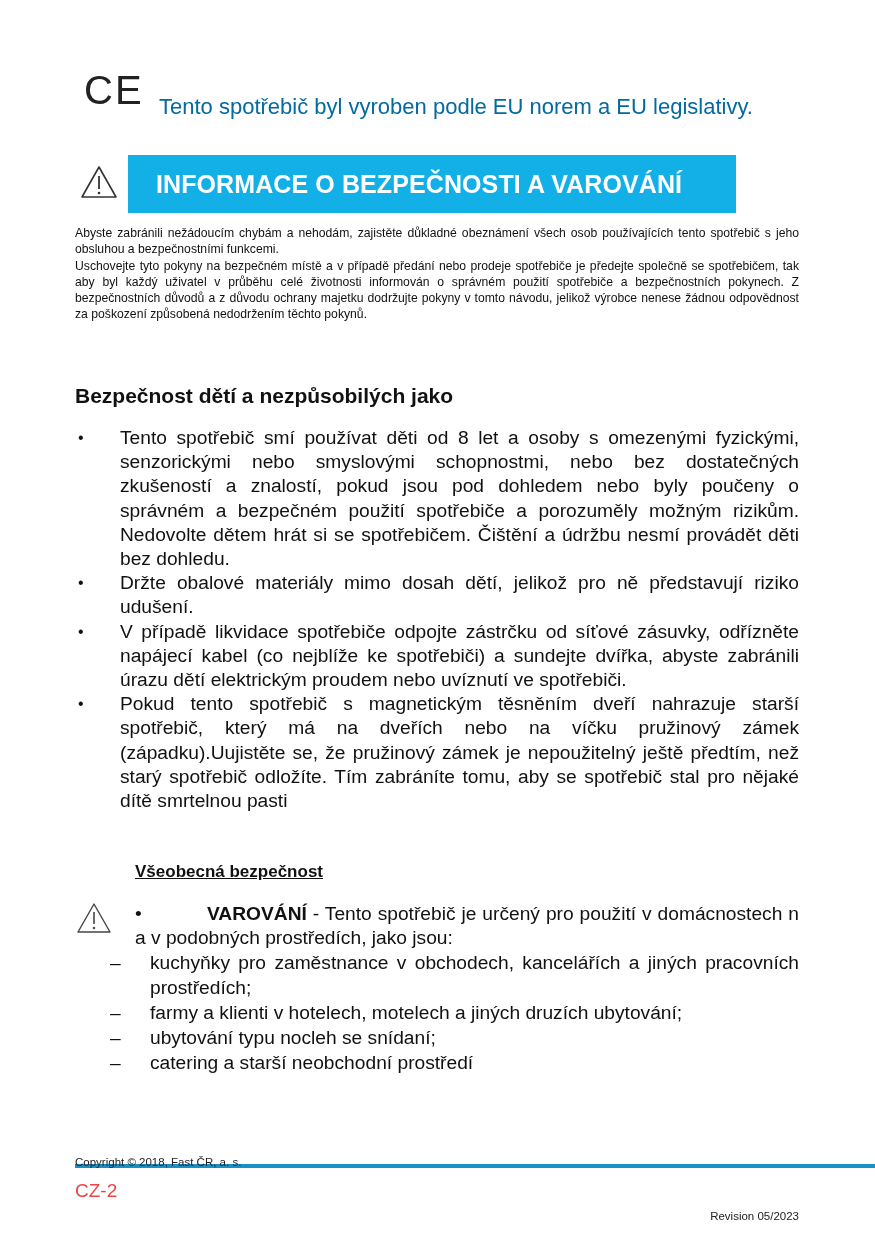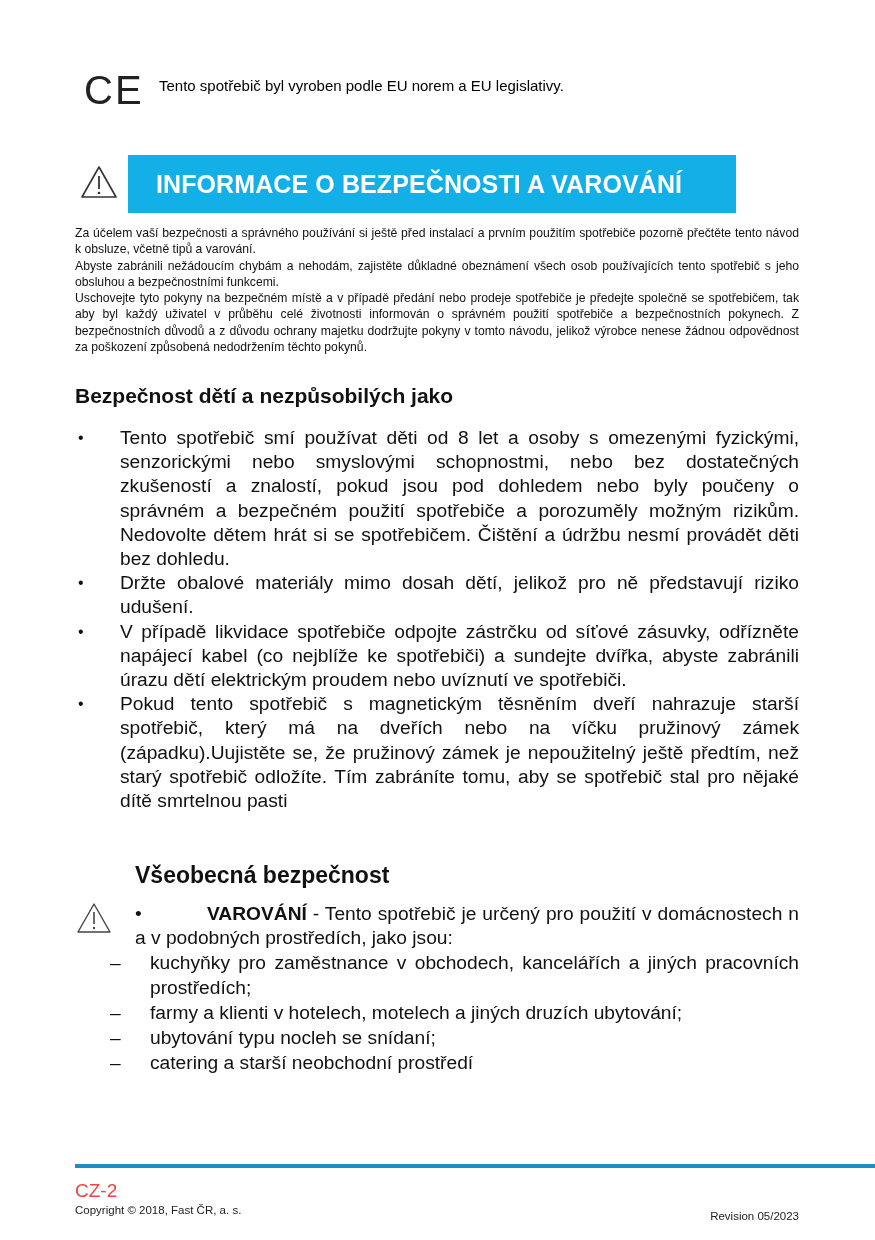--- a/index.html
+++ b/index.html
@@ -2,75 +2,74 @@
 <html><head>
   <meta charset="utf-8">
   <style>
     html, body { margin: 0; padding: 0; background: #ffffff; }
     body {
       width: 875px; height: 1240px; position: relative; overflow: hidden;
       font-family: "Liberation Sans", sans-serif; color: #111;
     }
     .ce-row { position: absolute; left: 84px; top: 70px; display: flex; align-items: center; }
     .ce-logo { font-family: "Liberation Sans", sans-serif; font-size: 40px; letter-spacing: 2px; line-height: 1; color: #222; width: 60px; }
-    .ce-text { position: absolute; left: 75px; top: 7px; white-space: nowrap; font-size: 15px; color: #000000; }
+    .ce-text { position: absolute; left: 75px; top: 24px; white-space: nowrap; font-size: 22px; color: #0369a1; }
 
     .warn-header { position: absolute; left: 80px; top: 155px; width: 660px; height: 58px; }
     .warn-icon-big { position: absolute; left: 0; top: 10px; width: 38px; height: 34px; }
     .banner {
       position: absolute; left: 48px; top: 0; width: 608px; height: 58px;
       background: #13b0e8; color: #fff; font-weight: bold; font-size: 25px;
       display: flex; align-items: center; padding-left: 28px; box-sizing: border-box;
       letter-spacing: 0.1px;
     }
 
     .intro { position: absolute; left: 75px; top: 225px; width: 724px; font-size: 12.2px; line-height: 16.3px; text-align: justify; }
     .intro p { margin: 0; }
 
     .h-section { position: absolute; left: 75px; top: 384px; font-size: 21px; font-weight: bold; }
 
     .bullets { position: absolute; left: 75px; top: 426px; width: 724px; margin: 0; padding: 0; list-style: none; }
     .bullets li { position: relative; padding-left: 45px; font-size: 19.2px; line-height: 24.2px; text-align: justify; margin: 0; }
     .bullet-dot { position: absolute; left: 3px; top: 0; font-size: 16px; }
 
-    .h-general { position: absolute; left: 135px; top: 862px; font-size: 23px; font-weight: bold; }
+    .h-general { position: absolute; left: 135px; top: 862px; font-size: 17px; font-weight: bold; text-decoration: underline; }
 
     .warn-icon-small { position: absolute; left: 76px; top: 902px; width: 36px; height: 32px; }
     .general-text { position: absolute; left: 135px; top: 902px; width: 664px; font-size: 19.2px; line-height: 24.2px; text-align: justify; }
     .general-text .dot { display: inline-block; width: 72px; }
     .general-text b { font-weight: bold; }
 
     .dash-list { position: absolute; left: 110px; top: 951px; width: 689px; margin: 0; padding: 0; list-style: none; }
     .dash-list li { position: relative; padding-left: 40px; font-size: 19.2px; line-height: 24.5px; text-align: justify; margin: 0 0 0.5px 0; }
     .dash { position: absolute; left: 0; top: 0; }
 
     .footer-line { position: absolute; left: 75px; top: 1164px; width: 800px; height: 4px; background: #1a8fc4; }
     .page-num { position: absolute; left: 75px; top: 1140px; font-size: 19px; color: #ef4444; margin-top: 40px; }
-    .copyright { position: absolute; left: 75px; top: 1204px; font-size: 11.5px; color: #222; text-align: right; }
+    .copyright { position: absolute; left: 75px; top: 1156px; font-size: 11.5px; color: #222; text-align: right; }
     .revision { position: absolute; right: 76px; top: 1210px; font-size: 11.5px; color: #222; }
   </style>
 </head>
 <body>
 
 <div class="ce-row">
   <span class="ce-logo">CE</span>
   <span class="ce-text">Tento spotřebič byl vyroben podle EU norem a EU legislativy.</span>
 </div>
 
 <div class="warn-header">
   <svg class="warn-icon-big" viewBox="0 0 38 34">
     <path d="M19 2 L36 32 L2 32 Z" fill="none" stroke="#333" stroke-width="1.6" stroke-linejoin="round"></path>
     <line x1="19" y1="11" x2="19" y2="24" stroke="#333" stroke-width="1.8"></line>
     <circle cx="19" cy="28" r="1.3" fill="#333"></circle>
   </svg>
   <div class="banner">INFORMACE O BEZPEČNOSTI A VAROVÁNÍ</div>
 </div>
 
 <div class="intro">
-  <p>Za účelem vaší bezpečnosti a správného používání si ještě před instalací a prvním použitím spotřebiče pozorně přečtěte tento návod k obsluze, včetně tipů a varování.</p>
   <p>Abyste zabránili nežádoucím chybám a nehodám, zajistěte důkladné obeznámení všech osob používajících tento spotřebič s jeho obsluhou a bezpečnostními funkcemi.</p>
   <p>Uschovejte tyto pokyny na bezpečném místě a v případě předání nebo prodeje spotřebiče je předejte společně se spotřebičem, tak aby byl každý uživatel v průběhu celé životnosti informován o správném použití spotřebiče a bezpečnostních pokynech. Z bezpečnostních důvodů a z důvodu ochrany majetku dodržujte pokyny v tomto návodu, jelikož výrobce nenese žádnou odpovědnost za poškození způsobená nedodržením těchto pokynů.</p>
 </div>
 
 <div class="h-section">Bezpečnost dětí a nezpůsobilých jako</div>
 
 <ul class="bullets">
   <li>
     <span class="bullet-dot">•</span>
     <span>Tento spotřebič smí používat děti od 8 let a osoby s omezenými fyzickými, senzorickými nebo smyslovými schopnostmi, nebo bez dostatečných zkušeností a znalostí, pokud jsou pod dohledem nebo byly poučeny o správném a bezpečném použití spotřebiče a porozuměly možným rizikům. Nedovolte dětem hrát si se spotřebičem. Čištění a údržbu nesmí provádět děti bez dohledu.</span>

